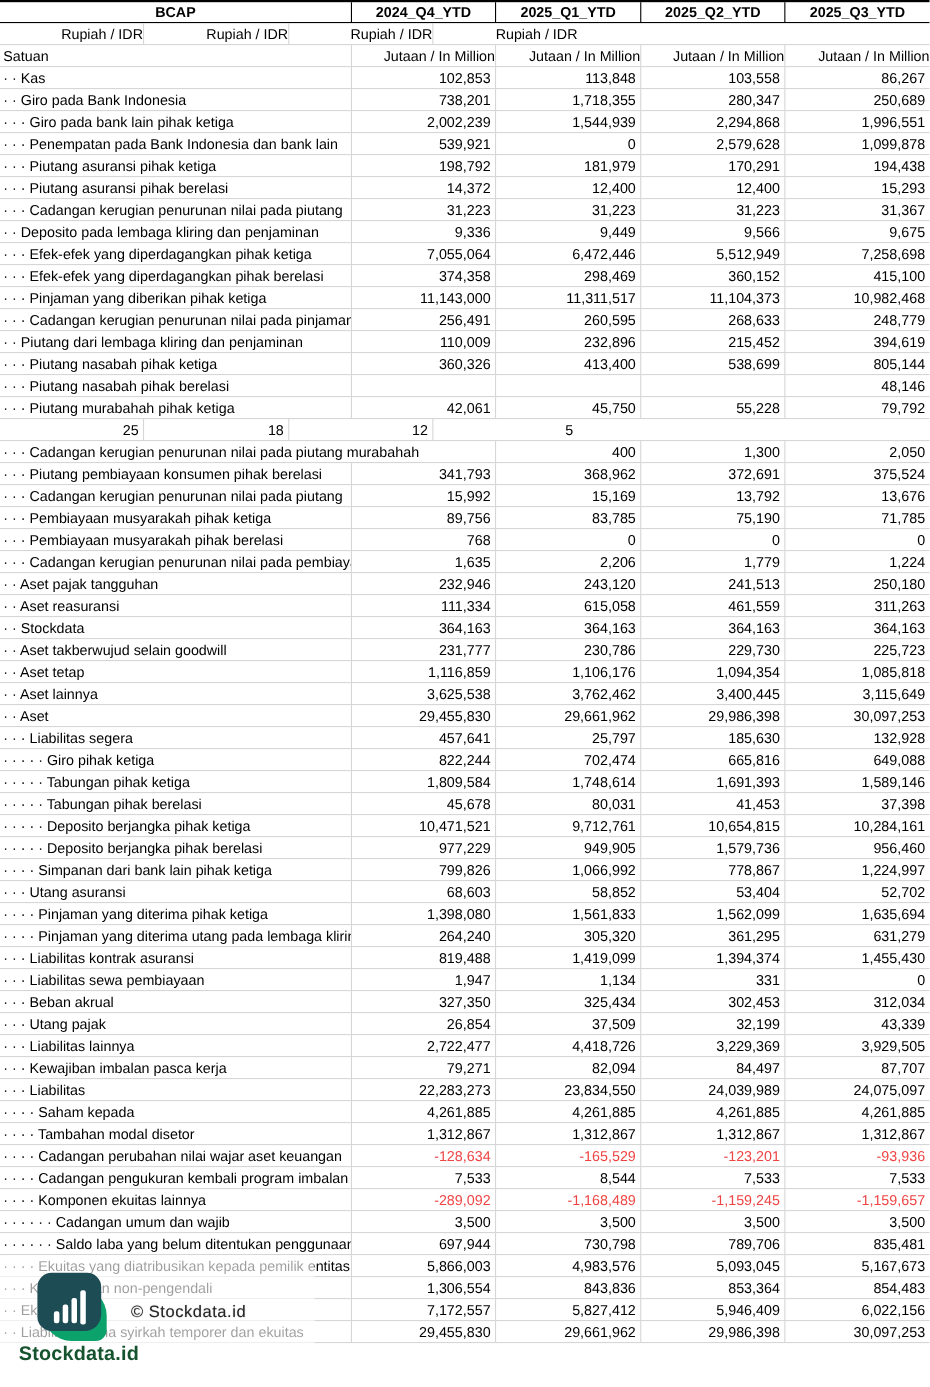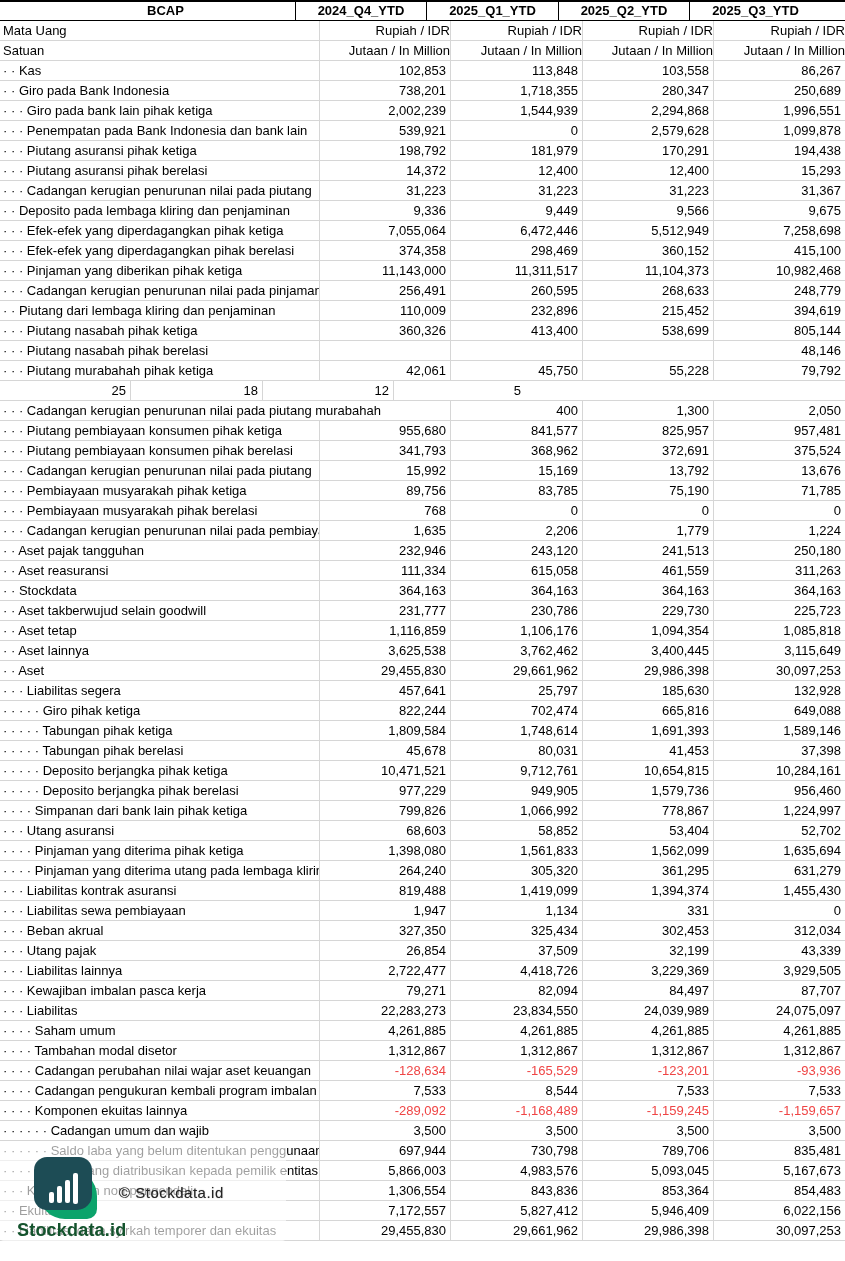--- a/index.html
+++ b/index.html
@@ -5,21 +5,21 @@
   html,body{margin:0;padding:0;background:#fff;}
   body{width:845px;height:1261px;overflow:hidden;
        font-family:"Liberation Sans","DejaVu Sans",sans-serif;
        -webkit-font-smoothing:antialiased;}
   .sheet{position:relative;width:845px;height:1261px;background:#fff;}
 
   
   .hrow{display:flex;height:21px;border-top:2px solid #000;border-bottom:1px solid #000;box-sizing:border-box;}
   .hcell{box-sizing:border-box;border-right:1px solid #000;font-weight:bold;font-size:13px;
          line-height:18px;text-align:center;overflow:hidden;white-space:nowrap;}
-  .hcell.lbl{width:260px;margin-left:36px;}
+  .hcell.lbl{width:320px;}
   .hcell.c1{width:131px;}.hcell.c2{width:132px;}.hcell.c3{width:131px;}.hcell.c4{width:131px;border-right:none;}
 
   
   .row{display:flex;height:20px;box-sizing:border-box;border-bottom:1px solid #d6d6d6;font-size:13px;line-height:19px;color:#000;}
   .cell{box-sizing:border-box;border-right:1px solid #d6d6d6;overflow:hidden;white-space:nowrap;}
   .cell.lbl{width:320px;padding-left:3px;}
   .cell.v1{width:131px;}.cell.v2{width:132px;}.cell.v3{width:131px;}.cell.v4{width:131px;border-right:none;}
   .cell.num{text-align:right;padding-right:4px;}
   .cell.txt{text-align:right;padding-left:4px;}
   .neg{color:#ef4444;}
@@ -47,21 +47,20 @@
   <div class="hrow">
     <div class="hcell lbl">BCAP</div>
     <div class="hcell c1">2024_Q4_YTD</div>
     <div class="hcell c2">2025_Q1_YTD</div>
     <div class="hcell c3">2025_Q2_YTD</div>
     <div class="hcell c4">2025_Q3_YTD</div>
   </div>
 
   <div id="meta-rows">
       <div class="row">
-        <div class="cell lbl">Mata Uang</div>
         <div class="cell v1 txt">Rupiah / IDR</div>
         <div class="cell v2 txt">Rupiah / IDR</div>
         <div class="cell v3 txt">Rupiah / IDR</div>
         <div class="cell v4 txt">Rupiah / IDR</div>
       </div>
       <div class="row">
         <div class="cell lbl">Satuan</div>
         <div class="cell v1 txt">Jutaan / In Million</div>
         <div class="cell v2 txt">Jutaan / In Million</div>
         <div class="cell v3 txt">Jutaan / In Million</div>
@@ -188,27 +187,20 @@
         <div class="cell v4 num">5</div>
       </div>
       <div class="row overflow">
         <div class="cell lbl">· · · Cadangan kerugian penurunan nilai pada piutang murabahah</div>
         <div class="cell v1 num"></div>
         <div class="cell v2 num">400</div>
         <div class="cell v3 num">1,300</div>
         <div class="cell v4 num">2,050</div>
       </div>
       <div class="row">
-        <div class="cell lbl">· · · Piutang pembiayaan konsumen pihak ketiga</div>
-        <div class="cell v1 num">955,680</div>
-        <div class="cell v2 num">841,577</div>
-        <div class="cell v3 num">825,957</div>
-        <div class="cell v4 num">957,481</div>
-      </div>
-      <div class="row">
         <div class="cell lbl">· · · Piutang pembiayaan konsumen pihak berelasi</div>
         <div class="cell v1 num">341,793</div>
         <div class="cell v2 num">368,962</div>
         <div class="cell v3 num">372,691</div>
         <div class="cell v4 num">375,524</div>
       </div>
       <div class="row">
         <div class="cell lbl">· · · Cadangan kerugian penurunan nilai pada piutang</div>
         <div class="cell v1 num">15,992</div>
         <div class="cell v2 num">15,169</div>
@@ -398,21 +390,21 @@
         <div class="cell v4 num">87,707</div>
       </div>
       <div class="row">
         <div class="cell lbl">· · · Liabilitas</div>
         <div class="cell v1 num">22,283,273</div>
         <div class="cell v2 num">23,834,550</div>
         <div class="cell v3 num">24,039,989</div>
         <div class="cell v4 num">24,075,097</div>
       </div>
       <div class="row">
-        <div class="cell lbl">· · · · Saham umum</div>
+        <div class="cell lbl">· · · · Saham kepada</div>
         <div class="cell v1 num">4,261,885</div>
         <div class="cell v2 num">4,261,885</div>
         <div class="cell v3 num">4,261,885</div>
         <div class="cell v4 num">4,261,885</div>
       </div>
       <div class="row">
         <div class="cell lbl">· · · · Tambahan modal disetor</div>
         <div class="cell v1 num">1,312,867</div>
         <div class="cell v2 num">1,312,867</div>
         <div class="cell v3 num">1,312,867</div>

